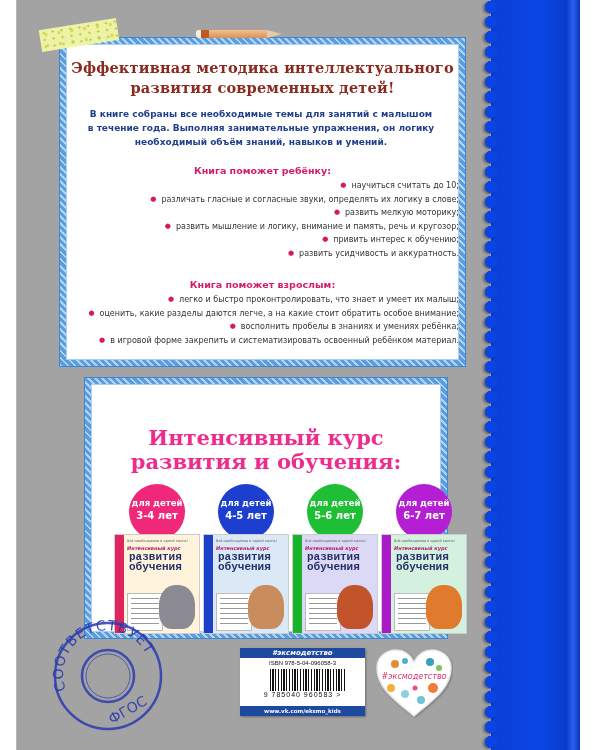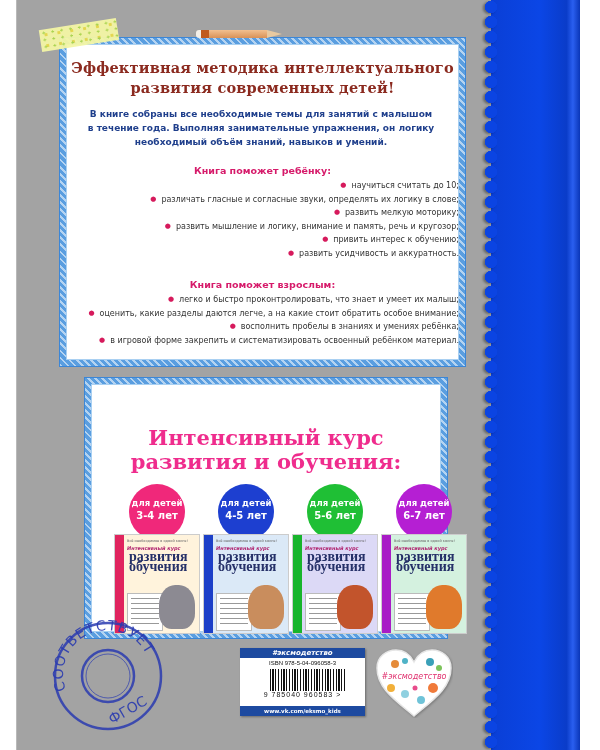--- a/index.html
+++ b/index.html
@@ -44,21 +44,21 @@
 
   .book { position:absolute; top:100px; width:86px;padding-left:20px; }
   .badge { position:relative; margin:0 auto; width:56px; height:56px; border-radius:50%; color:#fff; text-align:center; font-size:8.5px; line-height:11px; padding-top:14px; box-sizing:border-box; font-weight:bold; }
   .badge::before { content:""; position:absolute; left:-5px; top:-5px; right:-5px; bottom:-5px; border-radius:50%; background:inherit; z-index:-1;
     -webkit-mask: radial-gradient(circle, #000 60%, transparent 61%) 0 0/12px 12px; }
   .badge .age { font-size:10px; display:block; margin-top:1px; }
   .cover { position:relative; margin-top:-6px; width:86px; height:100px; background:#fff6e6; border:1px solid #ccc; box-sizing:border-box; overflow:hidden; }
   .spine { position:absolute; left:0; top:0; bottom:0; width:9px; }
   .cover-top { position:absolute; left:12px; top:4px; font-size:3.5px; color:#666; }
   .cover-brand { position:absolute; left:12px; top:10px; font-size:5px; color:#b0216e; font-style:italic; font-weight:bold; }
-  .cover-title { position:absolute; left:14px; top:17px; font-size:14px; color:#253068; font-weight:bold; line-height:10px; font-family:Liberation Serif, serif; }
+  .cover-title { position:absolute; left:14px; top:17px; font-size:11px; color:#253068; font-weight:bold; line-height:10px; font-family:Liberation Mono, monospace; }
   .cover-list { position:absolute; left:12px; top:58px; width:34px; height:36px; background:#fff; border:1px solid #bbb; }
   .cover-list i { display:block; height:1px; background:#999; margin:4px 3px; }
   .animal { position:absolute; right:4px; bottom:4px; width:36px; height:44px; border-radius:45% 45% 35% 35%; }
 
   .stamp { position:absolute; left:52px; top:620px; width:112px; height:112px; }
 
   .barcode-box { position:absolute; left:240px; top:648px; width:125px; height:68px; background:#fff; box-shadow:1px 1px 2px rgba(0,0,0,0.35); }
   .bc-top, .bc-bottom { position:absolute; left:0; right:0; height:10px; background:#1d4aa0; color:#fff; text-align:center; font-size:7px; line-height:10px; font-weight:bold; }
   .bc-top { top:0; font-style:italic; }
   .bc-bottom { bottom:0; font-size:5.5px; }

